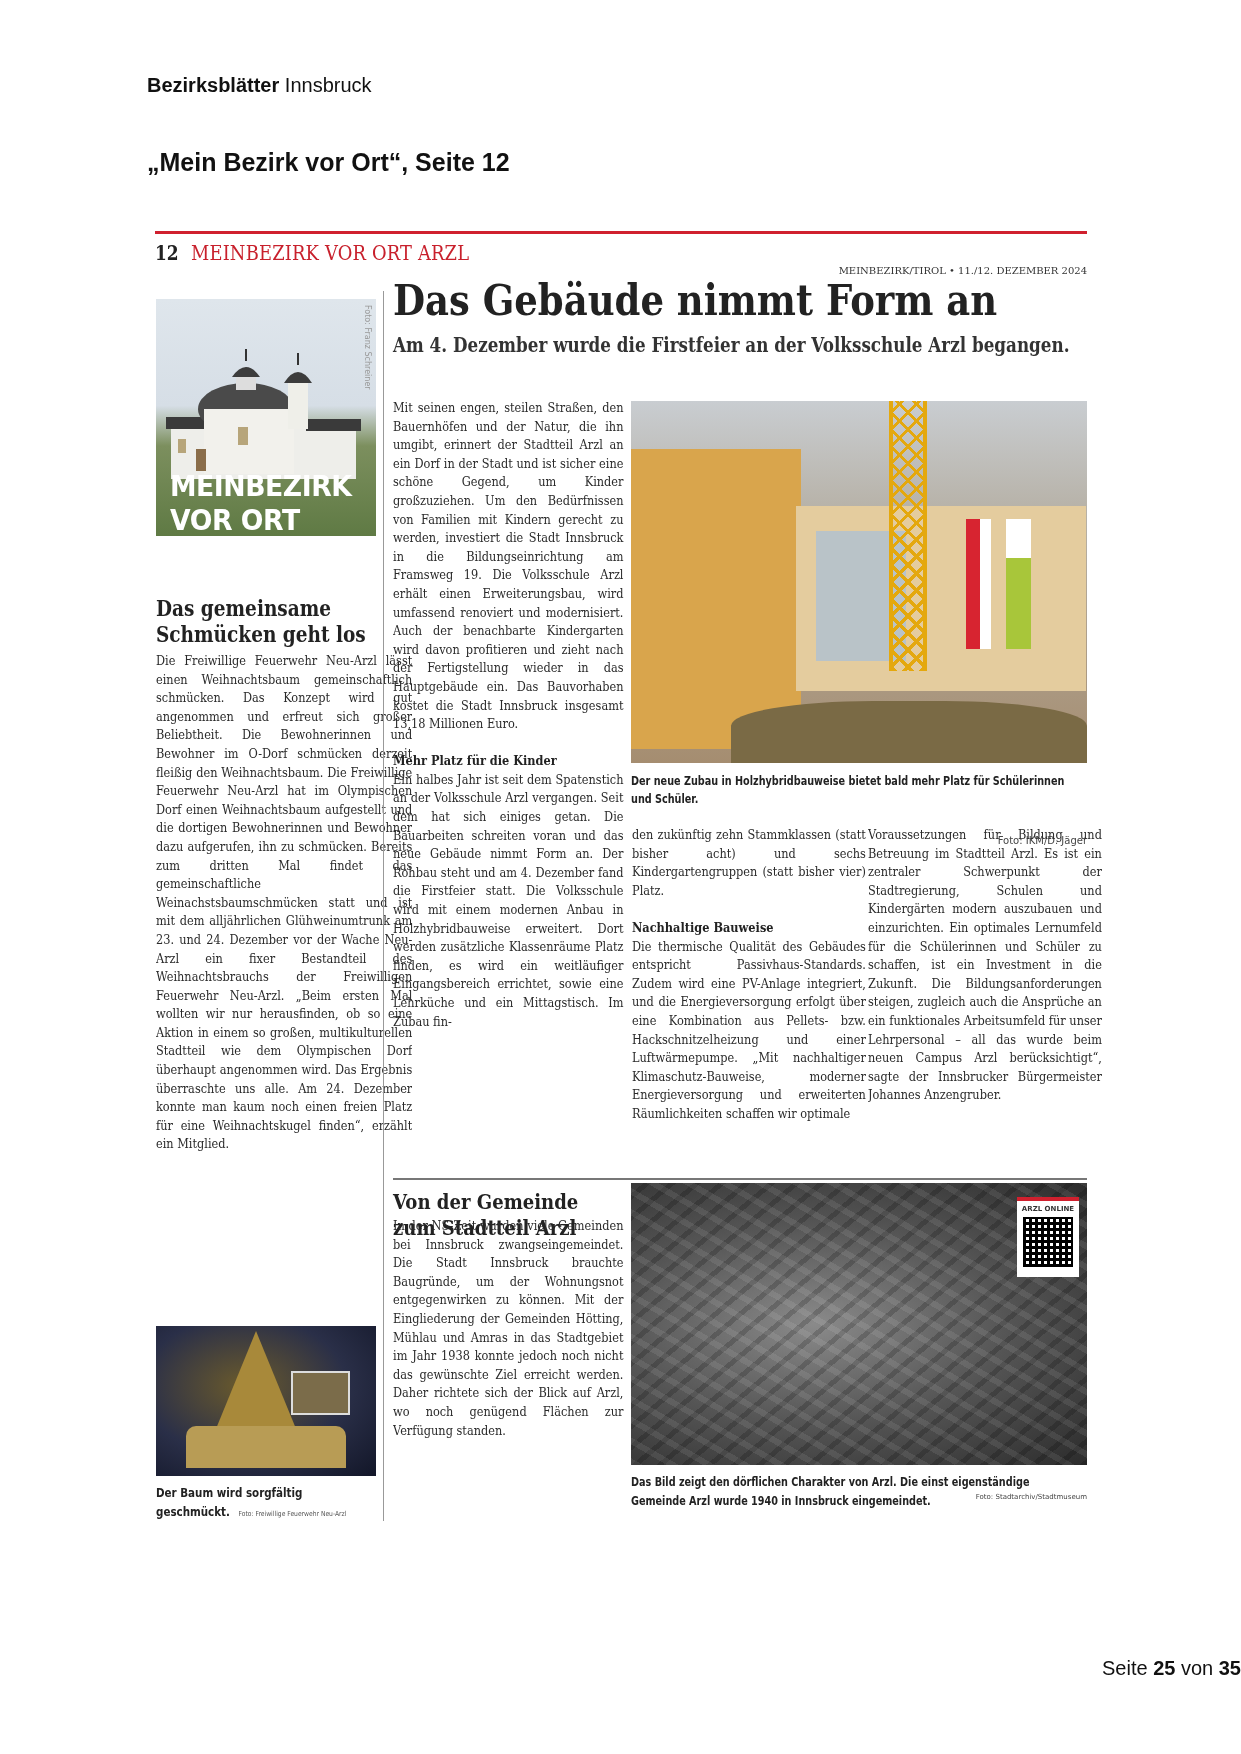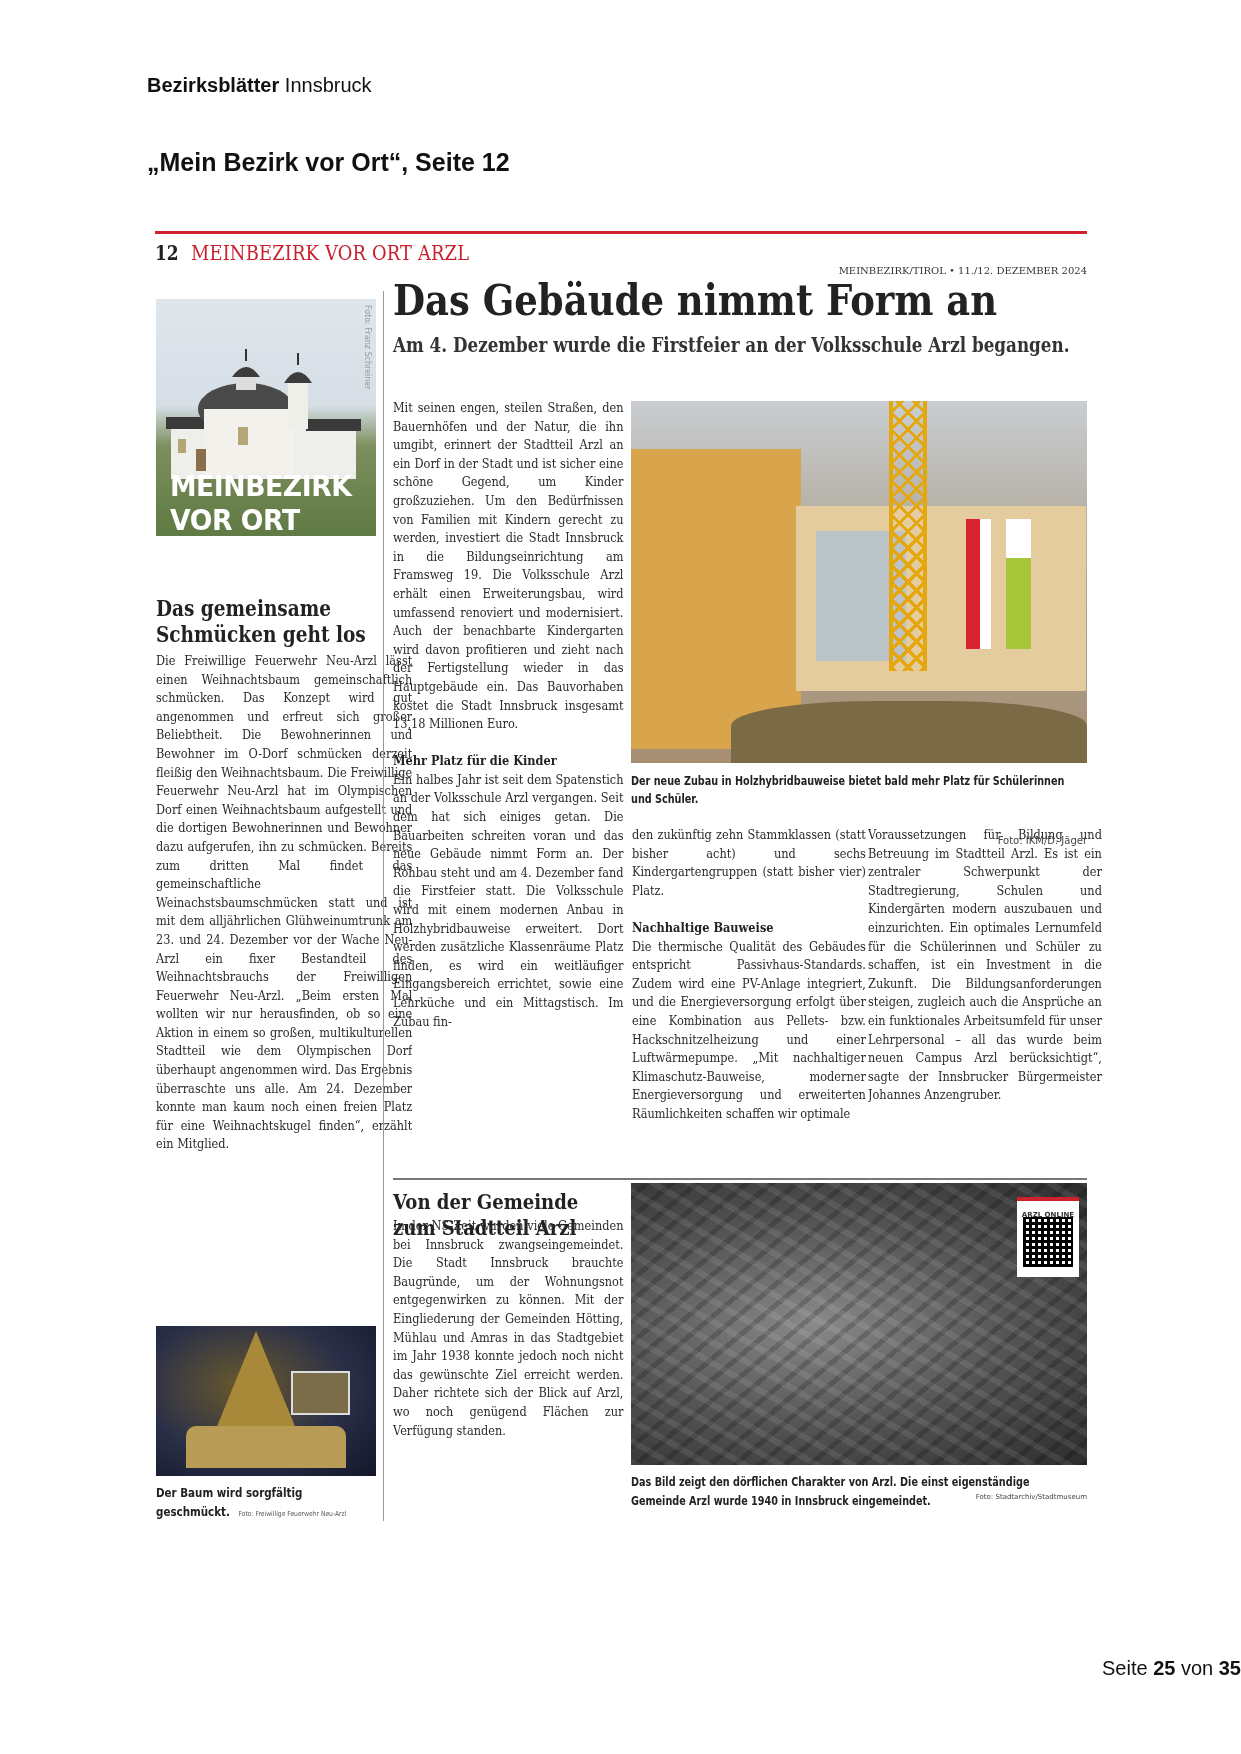--- a/index.html
+++ b/index.html
@@ -59,21 +59,21 @@
   .school-credit { position:absolute; right:0; top:556px; font-family:"DejaVu Sans", sans-serif; font-size:10px; color:#444;margin-top:48px; }
 
   .h-rule { position:absolute; left:238px; top:947px; width:694px; height:2px; background:#777; }
 
   .bottom-headline { position:absolute; left:238px; top:958px; width:260px; font-family:"DejaVu Serif", serif; font-weight:bold; font-size:21px; line-height:26px; color:#222; transform:scaleX(0.86); transform-origin:left top; }
   .bottom-body { position:absolute; left:238px; top:986px; width:260px; height:260px; }
 
   .aerial-img { position:absolute; left:476px; top:952px; width:456px; height:282px; overflow:hidden; background:radial-gradient(ellipse at 40% 50%,#8a8a8a 0%,#555 50%,#2c2c2c 100%); }
   .roofs { position:absolute; inset:0; background:repeating-linear-gradient(30deg,rgba(255,255,255,0.08) 0 6px,transparent 6px 18px),repeating-linear-gradient(-40deg,rgba(0,0,0,0.18) 0 5px,transparent 5px 16px); }
   .qr-box { position:absolute; right:8px; top:14px; width:62px; height:76px; background:#fff; border-top:4px solid #d0202e; }
-  .qr-label { display:block; text-align:center; font-family:"DejaVu Sans", sans-serif; font-weight:bold; font-size:7px; color:#333; margin-top:10px; }
+  .qr-label { display:block; text-align:center; font-family:"DejaVu Sans", sans-serif; font-weight:bold; font-size:7px; color:#333; margin-top:4px; }
   .qr-code { position:absolute; left:6px; top:16px; width:50px; height:50px; background:repeating-linear-gradient(90deg,#000 0 3px,#fff 3px 6px),repeating-linear-gradient(0deg,#000 0 3px,#fff 3px 6px); background-blend-mode:multiply; }
   .aerial-caption { position:absolute; left:476px; top:1242px; width:540px; font-family:"DejaVu Sans", sans-serif; font-weight:bold; font-size:11.5px; line-height:19px; color:#222; transform:scaleX(0.84); transform-origin:left top; }
   .aerial-credit { position:absolute; right:0; top:1262px; font-family:"DejaVu Sans", sans-serif; font-size:7px; color:#444;padding-left:48px; }
 
   .footer { position:absolute; left:0; width:1241px; top:1657px; text-align:right; font-size:20px; }
 </style>
 </head>
 <body>
 
 <div class="doc-header-line1"><b>Bezirksblätter</b><span> Innsbruck</span></div>

